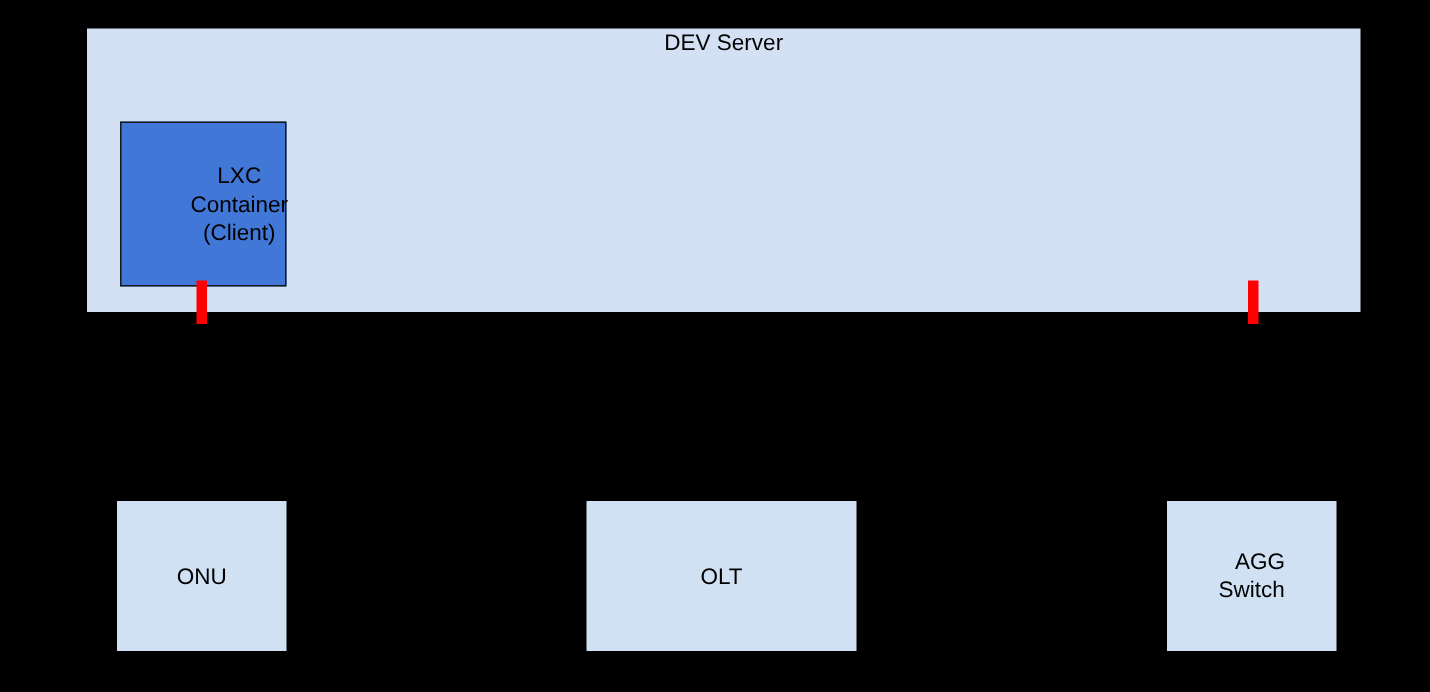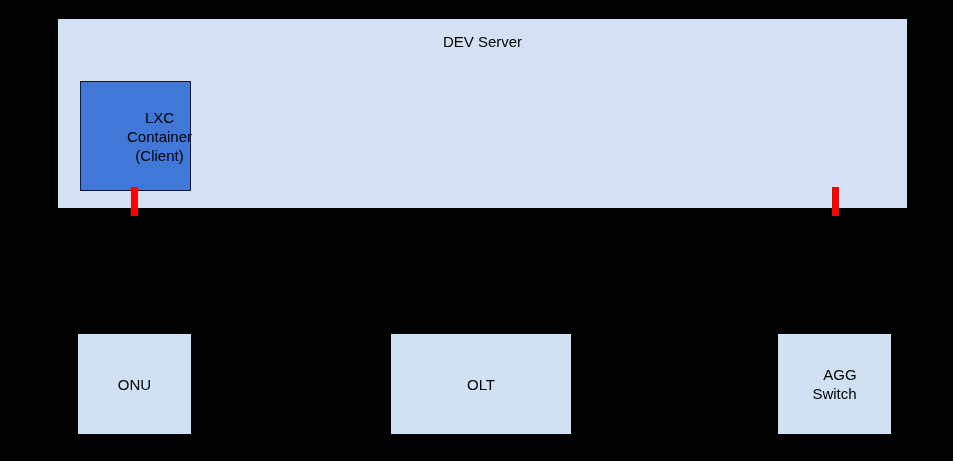--- a/index.html
+++ b/index.html
@@ -29,21 +29,21 @@
     height: 189px;
     background: #d4e1f5;
     box-sizing: border-box;
   }
   .dev-server-title {
     position: absolute;
     left: 0;
     top: 0;
     width: 100%;
     text-align: center;
-    padding-top: 14px;
+    padding-top: 1px;
     font-size: 15px;
     color: #000000;
     line-height: 18px;
     white-space: pre;
   }
 
   
   .node-blue {
     position: absolute;
     background: #4178d7;

